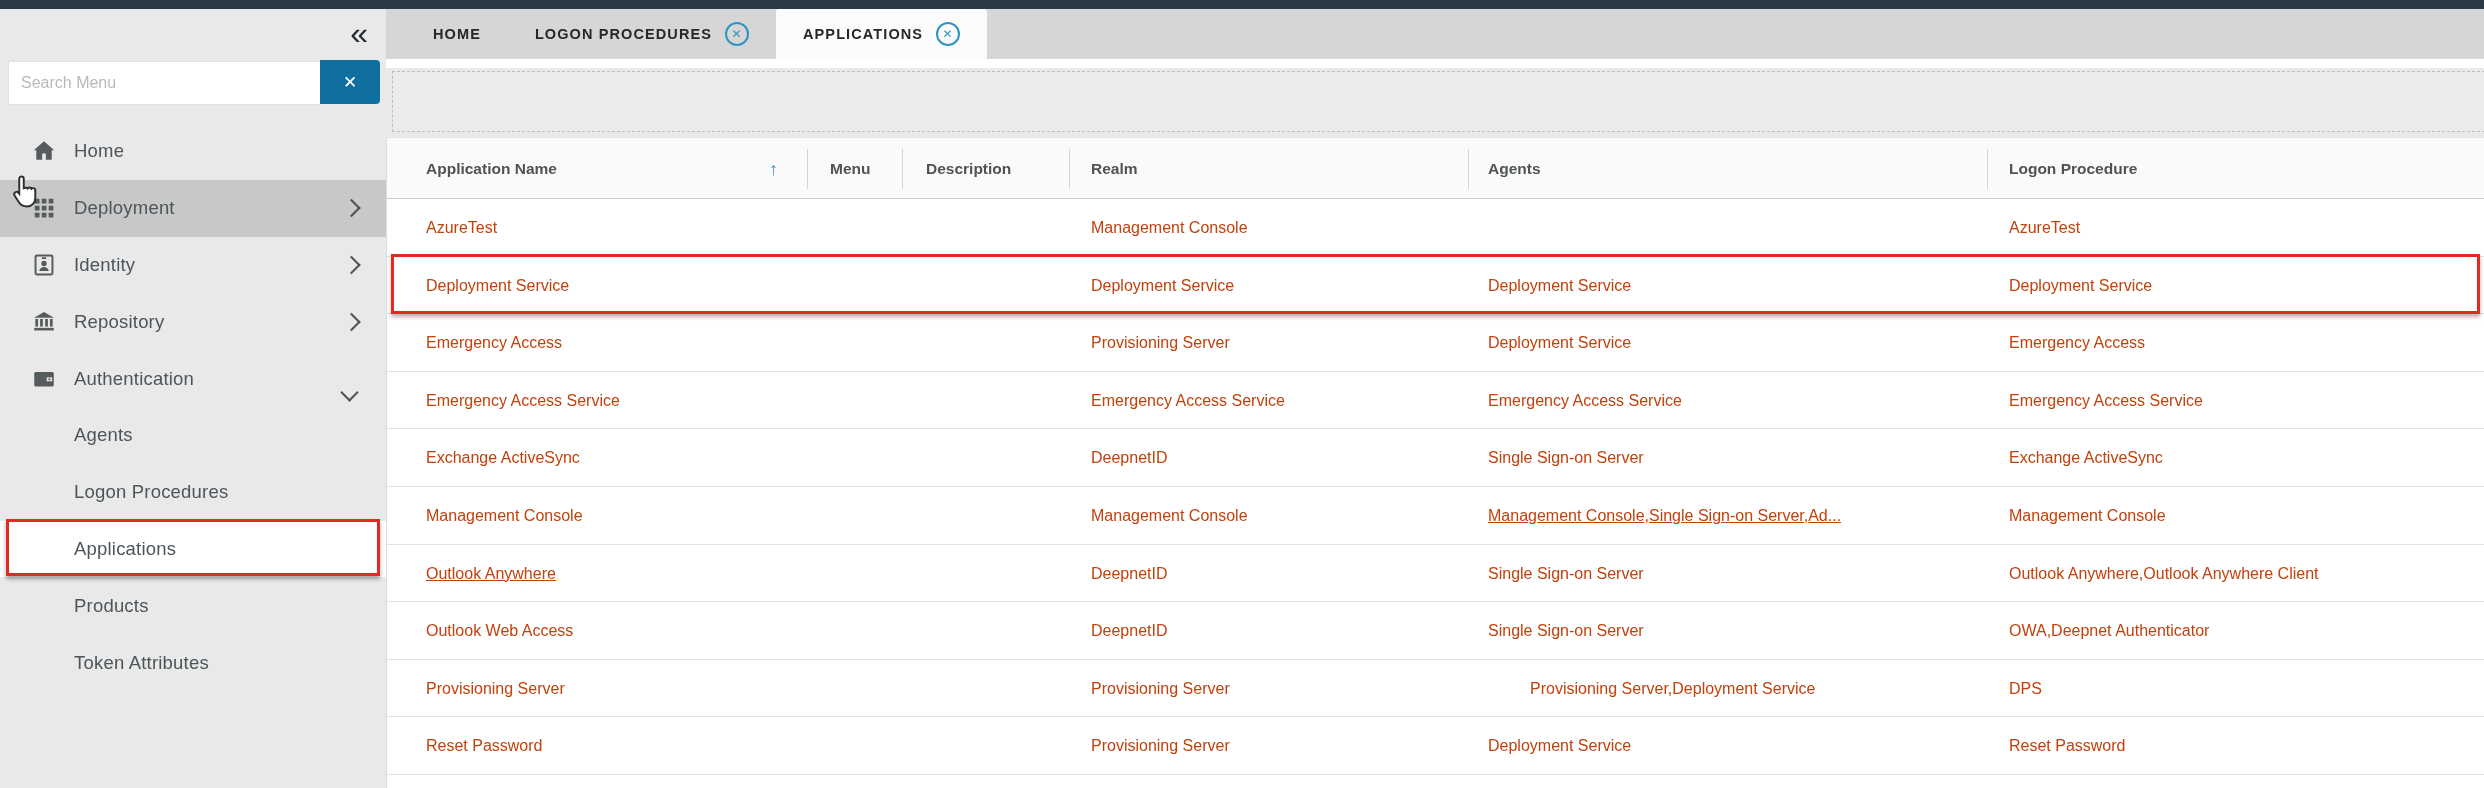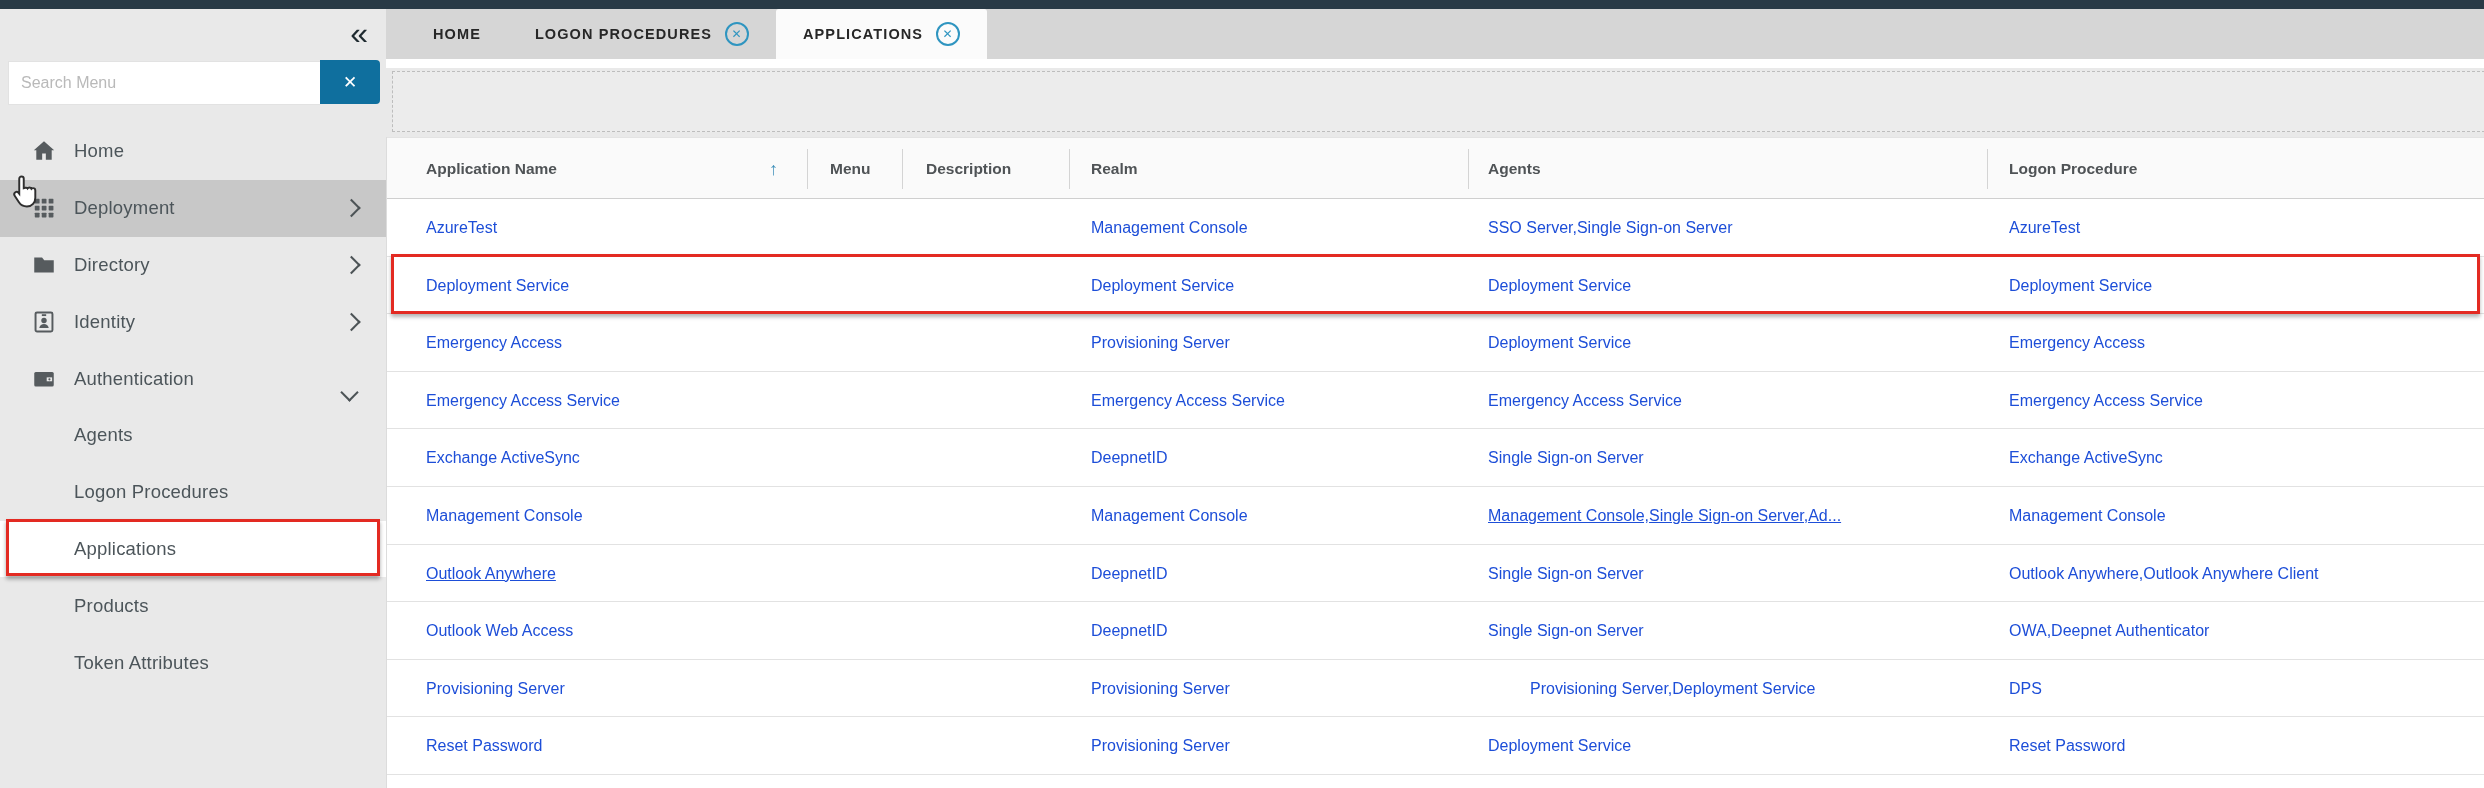--- a/index.html
+++ b/index.html
@@ -51,21 +51,21 @@
   .toolbar-dashed{position:absolute;left:6px;right:-6px;top:3px;height:59px;border:1px dashed #bdbdbd;background:#ececec;}
 
   .table-wrap{position:absolute;left:0;top:128px;width:2098px;height:660px;background:#ffffff;border-left:1px solid #dcdcdc;}
   .thead{position:absolute;left:0;top:0;width:2098px;height:62px;background:#fafafa;border-top:1px solid #e3e3e3;border-bottom:1px solid #cfcfcf;box-sizing:border-box;}
   .th{position:absolute;top:0;height:62px;line-height:62px;font-size:15.5px;font-weight:700;color:#4f5356;cursor:pointer;white-space:nowrap;}
   .th-sep{position:absolute;top:11px;height:40px;width:1px;background:#d4d4d4;}
   .sort-arrow{position:absolute;left:382px;top:0;height:62px;line-height:62px;font-size:18px;color:#3f90ba;font-weight:400;}
 
   .tbody{position:absolute;left:0;top:62px;width:2098px;}
   .row{position:relative;height:57.6px;border-bottom:1px solid #e2e2e2;box-sizing:border-box;background:#fff;cursor:pointer;}
-  .cell{position:absolute;top:0;height:57.6px;line-height:57.6px;font-size:16px;color:#1d4ed8;white-space:nowrap;}
+  .cell{position:absolute;top:0;height:57.6px;line-height:57.6px;font-size:16px;color:#c2410c;white-space:nowrap;}
   .row-red{position:absolute;left:4px;right:5px;top:-3px;bottom:-1px;border:3px solid #e32a22;
     box-shadow:0 3px 4px rgba(0,0,0,.3);pointer-events:none;z-index:5;display:none;}
   .row.highlighted .row-red{display:block;}
 </style>
 </head>
 <body>
 
 <div class="top-strip"></div>
 <div class="left-edge"></div>
 
@@ -103,37 +103,44 @@
             </g>
           </svg>
         </span>
     <span class="side-label">Deployment</span>
     <span class="chev right"></span>
 
   </div>
       <div class="side-item">
     <span class="side-icon">
           <svg viewBox="0 0 24 24">
-            <path d="M3 5h7.2l2 2.6H21V19H3z" fill="#565b5e"></path>
-          </svg>
-        </span>
-    <span class="side-label">Directory</span>
-    <span class="chev right"></span>
-
-  </div>
-      <div class="side-item">
-    <span class="side-icon">
-          <svg viewBox="0 0 24 24">
             <rect x="4.2" y="3.2" width="15.6" height="17.6" rx="1.4" fill="none" stroke="#565b5e" stroke-width="1.8"></rect>
             <rect x="10" y="4.8" width="4" height="1.7" fill="#565b5e"></rect>
             <circle cx="12" cy="10.6" r="2.5" fill="#565b5e"></circle>
             <path d="M7.6 17.6c.5-2.6 2.3-3.7 4.4-3.7s3.9 1.1 4.4 3.7z" fill="#565b5e"></path>
           </svg>
         </span>
     <span class="side-label">Identity</span>
+    <span class="chev right"></span>
+
+  </div>
+      <div class="side-item">
+    <span class="side-icon">
+          <svg viewBox="0 0 24 24">
+            <g fill="#565b5e">
+              <path d="M12 2.8 2.8 8h18.4z"></path>
+              <rect x="4" y="9.2" width="2.5" height="7"></rect>
+              <rect x="8.4" y="9.2" width="2.5" height="7"></rect>
+              <rect x="13.1" y="9.2" width="2.5" height="7"></rect>
+              <rect x="17.5" y="9.2" width="2.5" height="7"></rect>
+              <rect x="3" y="17.4" width="18" height="2.4"></rect>
+            </g>
+          </svg>
+        </span>
+    <span class="side-label">Repository</span>
     <span class="chev right"></span>
 
   </div>
       <div class="side-item">
     <span class="side-icon">
           <svg viewBox="0 0 24 24">
             <rect x="3" y="5.5" width="18" height="13.5" rx="1.4" fill="#565b5e"></rect>
             <rect x="14.5" y="10.5" width="5" height="3.6" fill="#e9e9e9"></rect>
             <circle cx="17" cy="12.3" r="1" fill="#565b5e"></circle>
           </svg>
@@ -208,21 +215,20 @@
         <span class="th-sep" style="left: 682px;"></span>
         <span class="th-sep" style="left: 1081px;"></span>
         <span class="th-sep" style="left: 1600px;"></span>
       </div>
     <div class="tbody" id="tbody">
         <div class="row">
           <span class="cell" style="left: 39px;">AzureTest</span>
           <span class="cell" style="left: 443px;"></span>
           <span class="cell" style="left: 539px;"></span>
           <span class="cell" style="left: 704px;">Management Console</span>
-          <span class="cell" style="left: 1101px;">SSO Server,Single Sign-on Server</span>
           <span class="cell" style="left: 1622px;">AzureTest</span>
         </div>
         <div class="row highlighted">
           <span class="cell" style="left: 39px;">Deployment Service</span>
           <span class="cell" style="left: 443px;"></span>
           <span class="cell" style="left: 539px;"></span>
           <span class="cell" style="left: 704px;">Deployment Service</span>
           <span class="cell" style="left: 1101px;">Deployment Service</span>
           <span class="cell" style="left: 1622px;">Deployment Service</span>
           <span class="row-red"></span>

